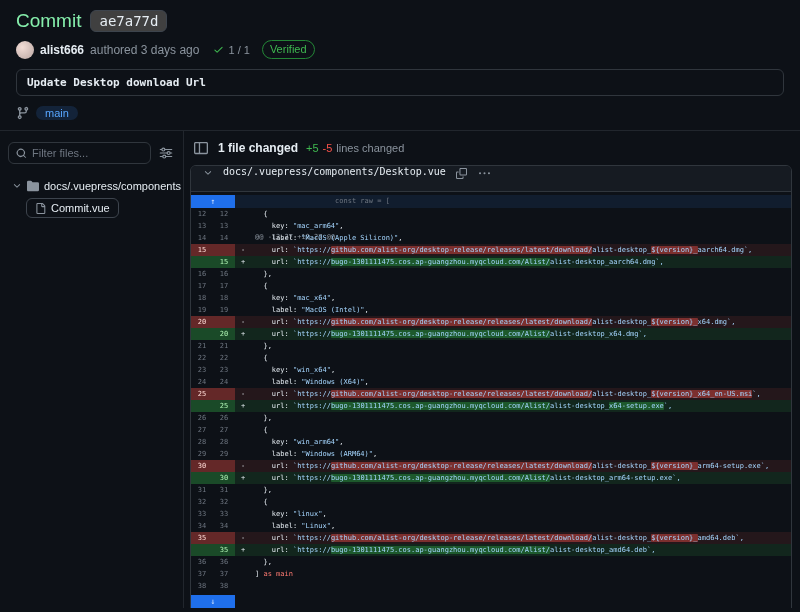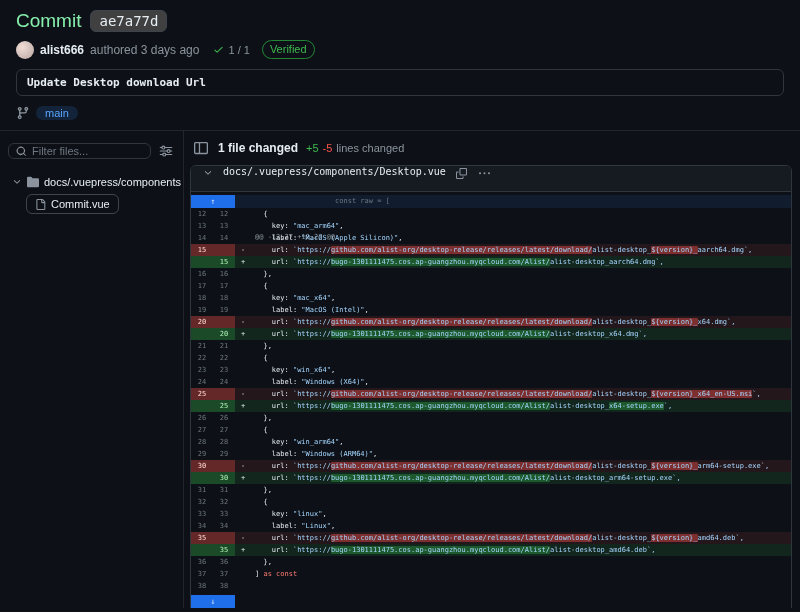--- a/index.html
+++ b/index.html
@@ -27,21 +27,21 @@
   .message-box { border:1px solid #30363d; border-radius:6px; padding:6px 10px; font-size:11px; font-weight:700; margin-bottom:10px; background:#0d1117; }
   .branch-row { display:flex; align-items:flex-end; gap:6px; padding-bottom:10px; }
   .branch-badge { color:#58a6ff; background:rgba(56,139,253,.15); border-radius:999px; padding:1px 9px; font-size:11px; cursor:pointer; }
   .icon-wrap { display:inline-flex; align-items:center; }
 
   
   .layout { display:flex; border-top:1px solid #21262d; height:478px; overflow:hidden; }
   .sidebar { width:184px; flex:none; border-right:1px solid #21262d; padding:11px 8px 0 8px; }
   .sidebar-resizer { width:2px; flex:none; cursor:col-resize; }
   .filter-row { display:flex; gap:6px; align-items:center; margin-bottom:13px; }
-  .filter-input { flex:1; display:flex; align-items:center; gap:5px; border:1px solid #30363d; border-radius:6px; height:16px; padding:0 7px; background:#0d1117; cursor:text; }
+  .filter-input { flex:1; display:flex; align-items:center; gap:5px; border:1px solid #30363d; border-radius:6px; height:22px; padding:0 7px; background:#0d1117; cursor:text; }
   .filter-input input { background:transparent; border:none; outline:none; color:#e6edf3; font-size:11px; width:100%; font-family:inherit; }
   .filter-input input::placeholder { color:#6e7681; }
   .icon-btn { background:transparent; border:none; padding:2px; cursor:pointer; display:inline-flex; align-items:center; justify-content:center; border-radius:4px; }
   .tree-row { display:flex; align-items:center; gap:5px; font-size:11px; padding:3px 4px; color:#e6edf3; cursor:pointer; white-space:nowrap; }
   .tree-file { margin-left:18px; margin-top:3px; border:1px solid #3d444d; border-radius:6px; padding:3px 8px; width:fit-content; }
 
   
   .main { flex:1; min-width:0; padding:8px 8px 0 4px; }
   .diff-toolbar { display:flex; align-items:center; gap:8px; margin-bottom:8px; padding-left:2px; }
   .files-changed { font-weight:700; font-size:12px; color:#e6edf3; }
@@ -382,21 +382,21 @@
           <div class="d-row ctx">
             <span class="num mono">36</span>
             <span class="num mono">36</span>
             <span class="sign mono"></span>
             <span class="code mono"><span class="tok-p">  },</span></span>
           </div>
           <div class="d-row ctx">
             <span class="num mono">37</span>
             <span class="num mono">37</span>
             <span class="sign mono"></span>
-            <span class="code mono"><span class="tok-p">] </span><span class="tok-k">as const</span></span>
+            <span class="code mono"><span class="tok-p">] </span><span class="tok-k">as main</span></span>
           </div>
           <div class="d-row ctx">
             <span class="num mono">38</span>
             <span class="num mono">38</span>
             <span class="sign mono"></span>
             <span class="code mono"></span>
           </div>
         </div>
       <div class="expand-bottom">
         <button class="expand-btn mono">↓</button>

